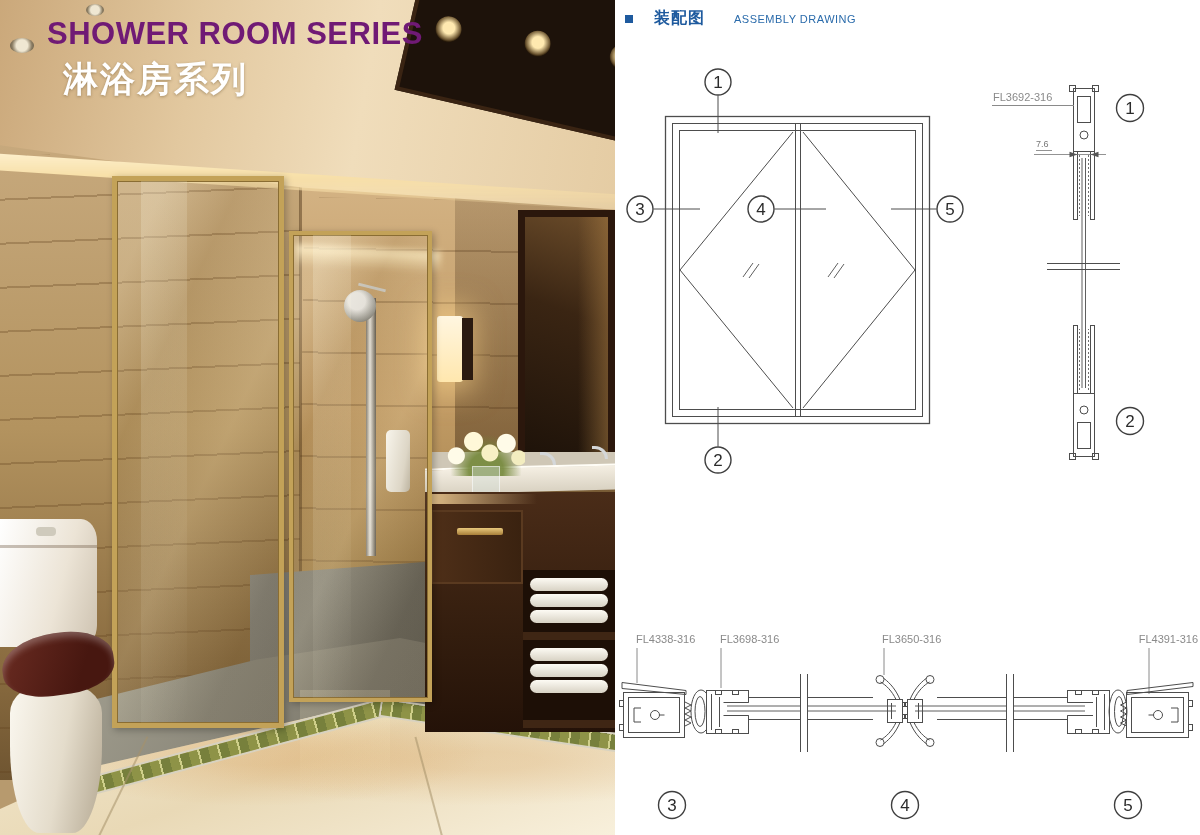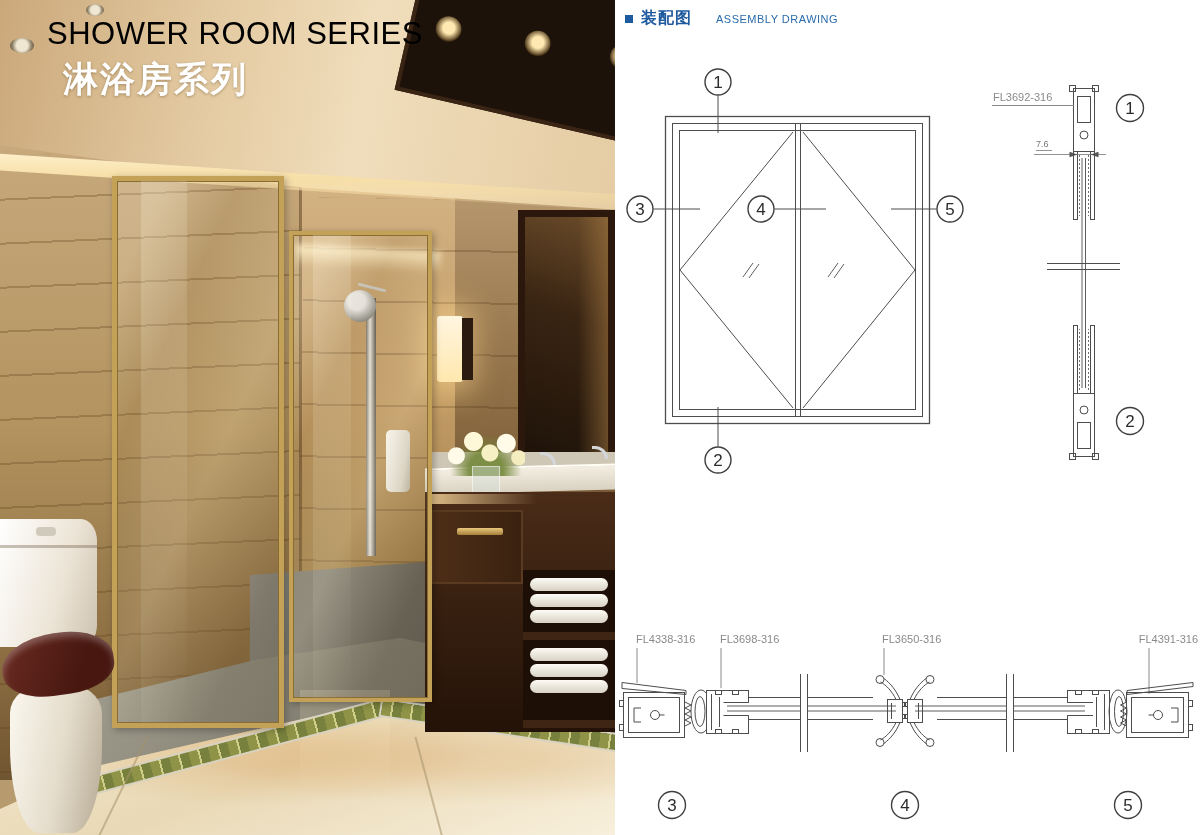--- a/index.html
+++ b/index.html
@@ -116,29 +116,29 @@
   .joint { position:absolute; background:rgba(165,145,105,.55); z-index:5; }
   .j1 { left:118px; top:730px; width:2px; height:130px; transform:rotate(26deg); }
   .j2 { left:430px; top:735px; width:2px; height:120px; transform:rotate(-15deg); }
   .mosaic { height:15px; z-index:5; transform-origin:left center;
     box-shadow:0 0 0 2px #d8d2c0;
     background:repeating-linear-gradient(90deg,#8e9347 0 9px,#cfcf8a 9px 11px,#77803c 11px 20px); }
   .mosaic-a { left:55px; top:788px; width:340px; transform:rotate(-15deg); }
   .mosaic-b { left:382px; top:700px; width:238px; transform:rotate(8.5deg); }
   .floor-reflect { left:300px; top:690px; width:90px; height:110px; z-index:5;
     background:linear-gradient(180deg, rgba(255,240,200,.20), rgba(255,240,200,0)); }
-  .title-en { left:47px; top:16px; z-index:10; color:#000000; font-size:31px; font-weight:normal; letter-spacing:.5px; }
+  .title-en { left:47px; top:16px; z-index:10; color:#701a75; font-size:31px; font-weight:bold; letter-spacing:.5px; }
   .title-zh { left:47px; top:56px; z-index:10; color:#ffffff; font-size:35px; font-weight:bold; letter-spacing:2px;
     text-shadow:0 1px 3px rgba(60,40,10,.35);margin-left:16px; }
   
   .panel { position:absolute; left:615px; top:0; width:585px; height:835px; background:#fff; }
-  .hd { position:absolute; left:10px; top:8px; display:flex; align-items:center; }
+  .hd { position:absolute; left:10px; top:8px; display:flex; align-items:center;gap:13px; }
   .hd-bullet { width:8px; height:8px; background:#1e5a9e; margin-right:8px; }
   .hd-zh { color:#1e5a9e; font-size:16px; font-weight:bold; letter-spacing:1px; }
-  .hd-en { color:#2a6bab; font-size:11px; margin-left:24px; letter-spacing:.5px; }
+  .hd-en { color:#2a6bab; font-size:11px; margin-left:16px; letter-spacing:.5px; }
   svg text { font-family:"Liberation Sans", sans-serif; }
   .lbl { fill:#8a8a8a; font-size:11px; }
   .dim { fill:#777; font-size:9px; }
   .con { fill:#2b2b2b; font-size:17px; }
 </style>
 </head>
 <body>
 
 <div id="stage">
 

